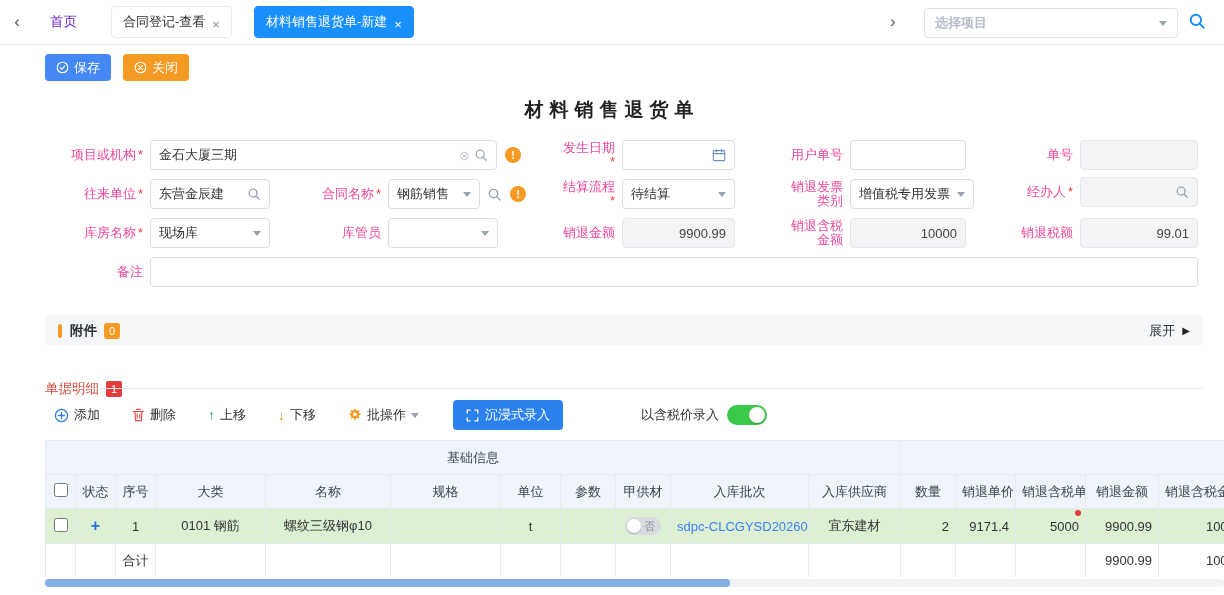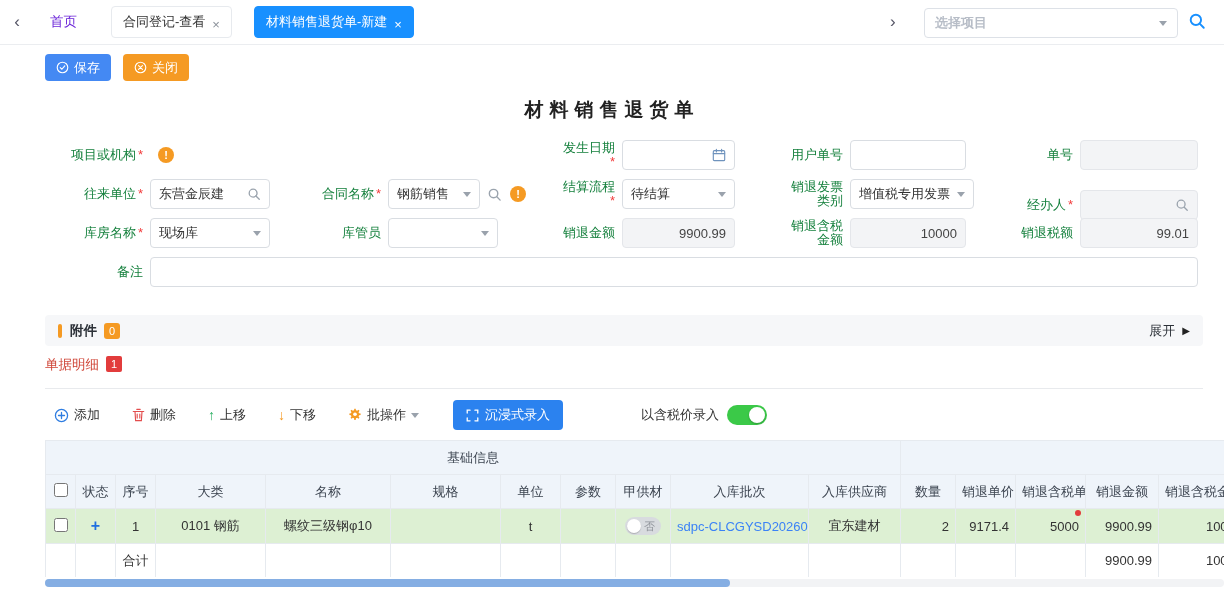--- a/index.html
+++ b/index.html
@@ -30,21 +30,21 @@
        font-family:inherit;}
   .btn.save{left:45px;background:#4489f3;}
   .btn.closeb{left:123px;background:#f59a23;}
 
   
   .title{position:absolute;top:97px;left:0;width:1224px;text-align:center;font-size:19px;
          font-weight:bold;letter-spacing:6px;color:#222;}
 
   
   .fld{position:absolute;display:flex;align-items:center;height:30px;}
-  .lbl{text-align:right;font-size:13px;color:#15803d;padding-right:7px;line-height:14px;flex:0 0 auto;box-sizing:border-box;}
+  .lbl{text-align:right;font-size:13px;color:#ec4899;padding-right:7px;line-height:14px;flex:0 0 auto;box-sizing:border-box;}
   .req::after{content:"*";color:#f23c3c;margin-left:2px;}
   .ctl{position:relative;height:30px;border:1px solid #d9dde2;border-radius:4px;background:#fff;
        display:flex;align-items:center;padding:0 8px;font-size:13px;color:#333;box-sizing:border-box;gap:4px;}
   .ctl.gray{background:#f3f4f6;border-color:#e4e6ea;}
   .ctl .val{flex:1;white-space:nowrap;overflow:hidden;text-overflow:ellipsis;}
   .ctl .num{flex:1;text-align:right;color:#444;}
   .clear{color:#c3c8cf;font-size:13px;line-height:1;}
   .info{width:16px;height:16px;border-radius:50%;background:#f59a23;color:#fff;font-size:11px;
         font-weight:bold;display:inline-flex;align-items:center;justify-content:center;margin-left:8px;font-style:normal;}
   .magbtn{margin-left:7px;display:inline-flex;align-items:center;}
@@ -54,21 +54,21 @@
           border-radius:4px;display:flex;align-items:center;padding:0 13px;box-sizing:border-box;}
   .marker{width:4px;height:14px;background:#f59a23;border-radius:2px;margin-right:8px;}
   .attlbl{font-size:13.5px;color:#2c3138;font-weight:bold;}
   .attbadge{margin-left:7px;min-width:16px;height:16px;border-radius:3px;background:#f59a23;color:#fff;
             font-size:11px;display:inline-flex;align-items:center;justify-content:center;padding:0 3px;box-sizing:border-box;}
   .spacer{flex:1;}
   .expand{font-size:13px;color:#2c3138;cursor:pointer;display:flex;align-items:center;gap:7px;}
   .exparr{font-size:10px;color:#222;}
 
   
-  .dtab{position:absolute;left:45px;top:356px;height:33px;display:flex;align-items:flex-start;gap:7px;cursor:pointer;}
+  .dtab{position:absolute;left:45px;top:372px;height:33px;display:flex;align-items:center;gap:7px;cursor:pointer;}
   .dtabtxt{font-size:13.5px;color:#cf4436;}
   .dtabbadge{width:16px;height:16px;border-radius:2px;background:#e23c3c;color:#fff;font-size:11px;
              display:inline-flex;align-items:center;justify-content:center;}
   .dline{position:absolute;left:45px;top:388px;width:1158px;border-bottom:1px solid #e8eaed;}
 
   
   .dtools{position:absolute;left:48px;top:398px;height:34px;display:flex;align-items:center;gap:20px;}
   .tool{display:inline-flex;align-items:center;gap:5px;font-size:13px;color:#333;cursor:pointer;background:none;border:none;font-family:inherit;}
   .arrow-up{color:#27ae60;font-weight:bold;font-size:14px;}
   .arrow-down{color:#f59a23;font-weight:bold;font-size:14px;}
@@ -145,20 +145,28 @@
         <circle cx="8" cy="8" r="6.5"></circle>
         <path d="M5.6 5.6l4.8 4.8M10.4 5.6l-4.8 4.8"></path>
       </svg>
     <span>关闭</span>
   </button>
 
   <div class="title">材料销售退货单</div>
 
   <div class="fld" style="left:45px;top:140px">
     <span class="lbl req" style="width:105px">项目或机构</span>
+    <span class="ctl" style="width:347px">
+      <input class="fin" value="金石大厦三期" style="">
+      <span class="clear">⊗</span>
+      <svg width="14" height="14" viewBox="0 0 16 16" fill="none" stroke="#9aa3ad" stroke-width="1.5" stroke-linecap="round">
+          <circle cx="7" cy="7" r="4.5"></circle>
+          <path d="M10.5 10.5L14 14"></path>
+        </svg>
+    </span>
     <i class="info">!</i>
   </div>
   <div class="fld" style="left:558px;top:140px">
     <span class="lbl req" style="width:64px">发生日期</span>
     <span class="ctl" style="width:113px">
       <input class="fin" value="" style="">
       <svg width="14" height="14" viewBox="0 0 16 16" fill="none" stroke="#6f93bd" stroke-width="1.3" stroke-linecap="round">
           <rect x="1.5" y="3" width="13" height="11.5" rx="1.2"></rect>
           <path d="M1.5 6.5h13M5 1.5v3M11 1.5v3"></path>
         </svg>
@@ -208,21 +216,21 @@
       <span class="caret"></span>
     </span>
   </div>
   <div class="fld" style="left:788px;top:179px">
     <span class="lbl" style="width:62px">销退发票类别</span>
     <span class="ctl" style="width:124px">
       <span class="val">增值税专用发票</span>
       <span class="caret"></span>
     </span>
   </div>
-  <div class="fld" style="left:1020px;top:190px">
+  <div class="fld" style="left:1020px;top:177px">
     <span class="lbl req" style="width:60px">经办人</span>
     <span class="ctl gray" style="width:118px">
       <span class="val"></span>
       <svg width="14" height="14" viewBox="0 0 16 16" fill="none" stroke="#9aa3ad" stroke-width="1.5" stroke-linecap="round">
           <circle cx="7" cy="7" r="4.5"></circle>
           <path d="M10.5 10.5L14 14"></path>
         </svg>
     </span>
   </div>
 

